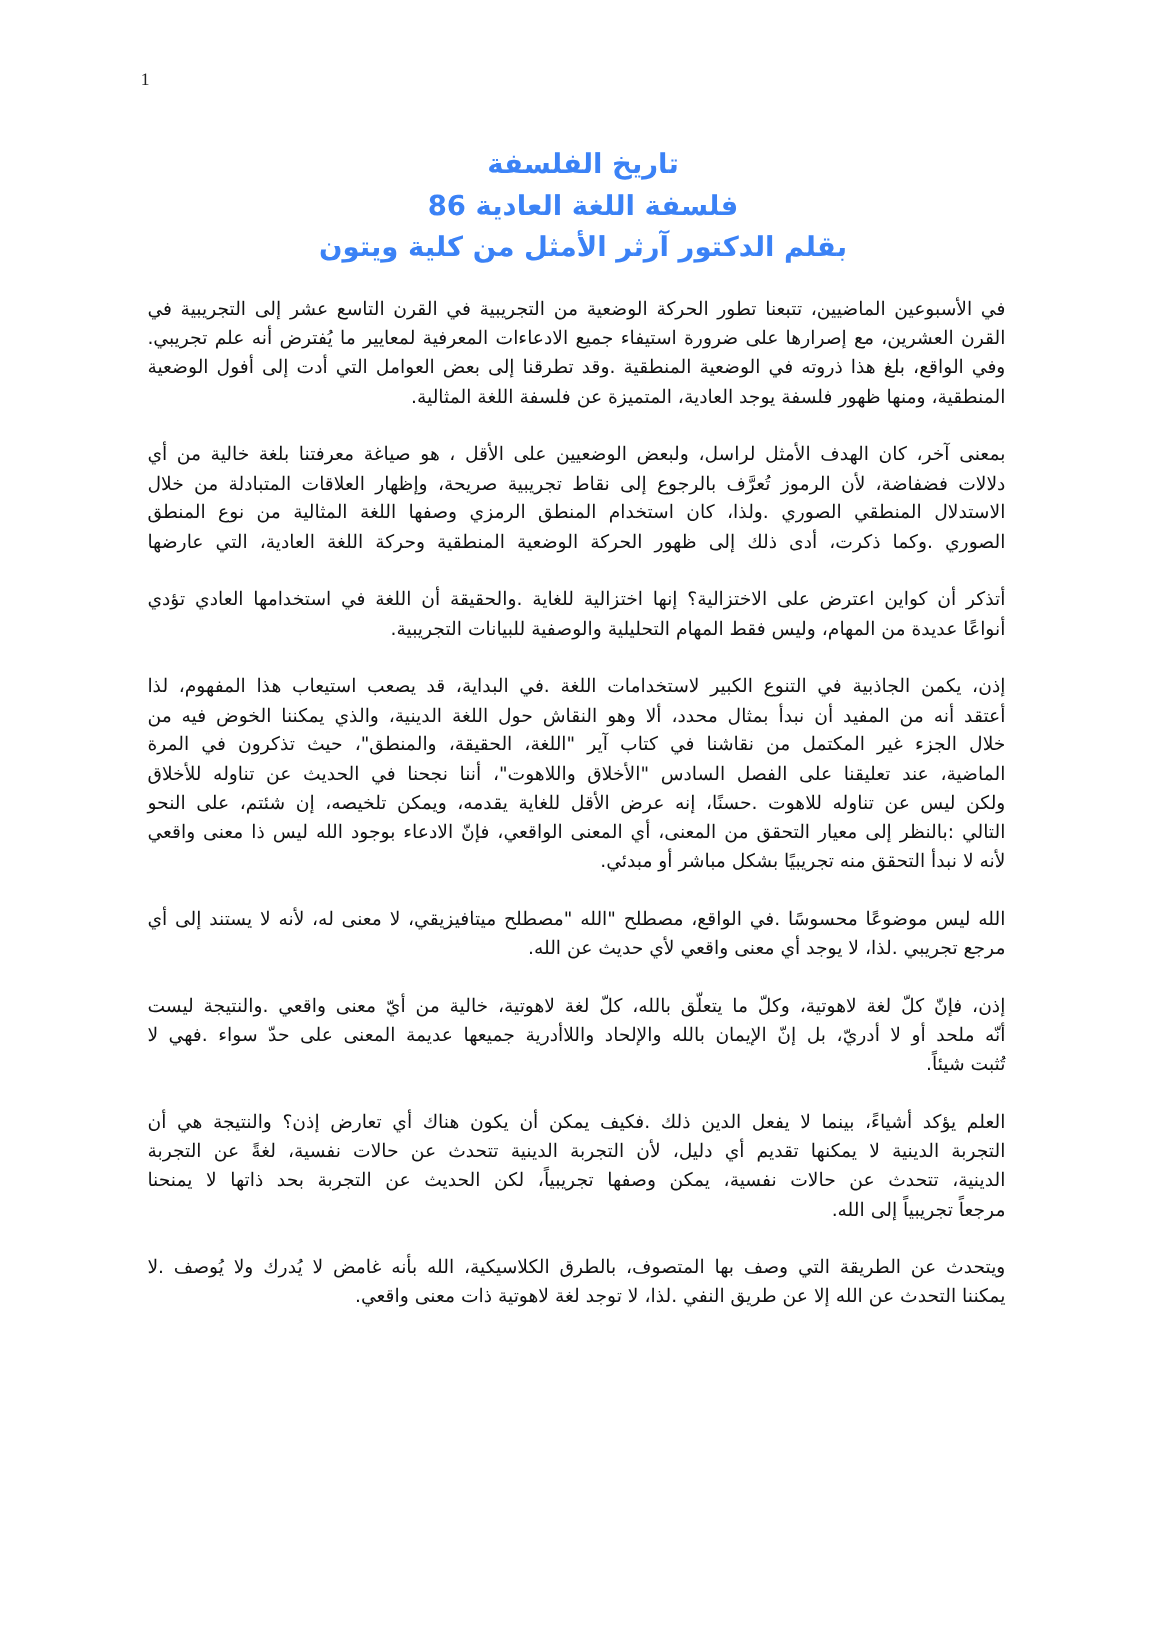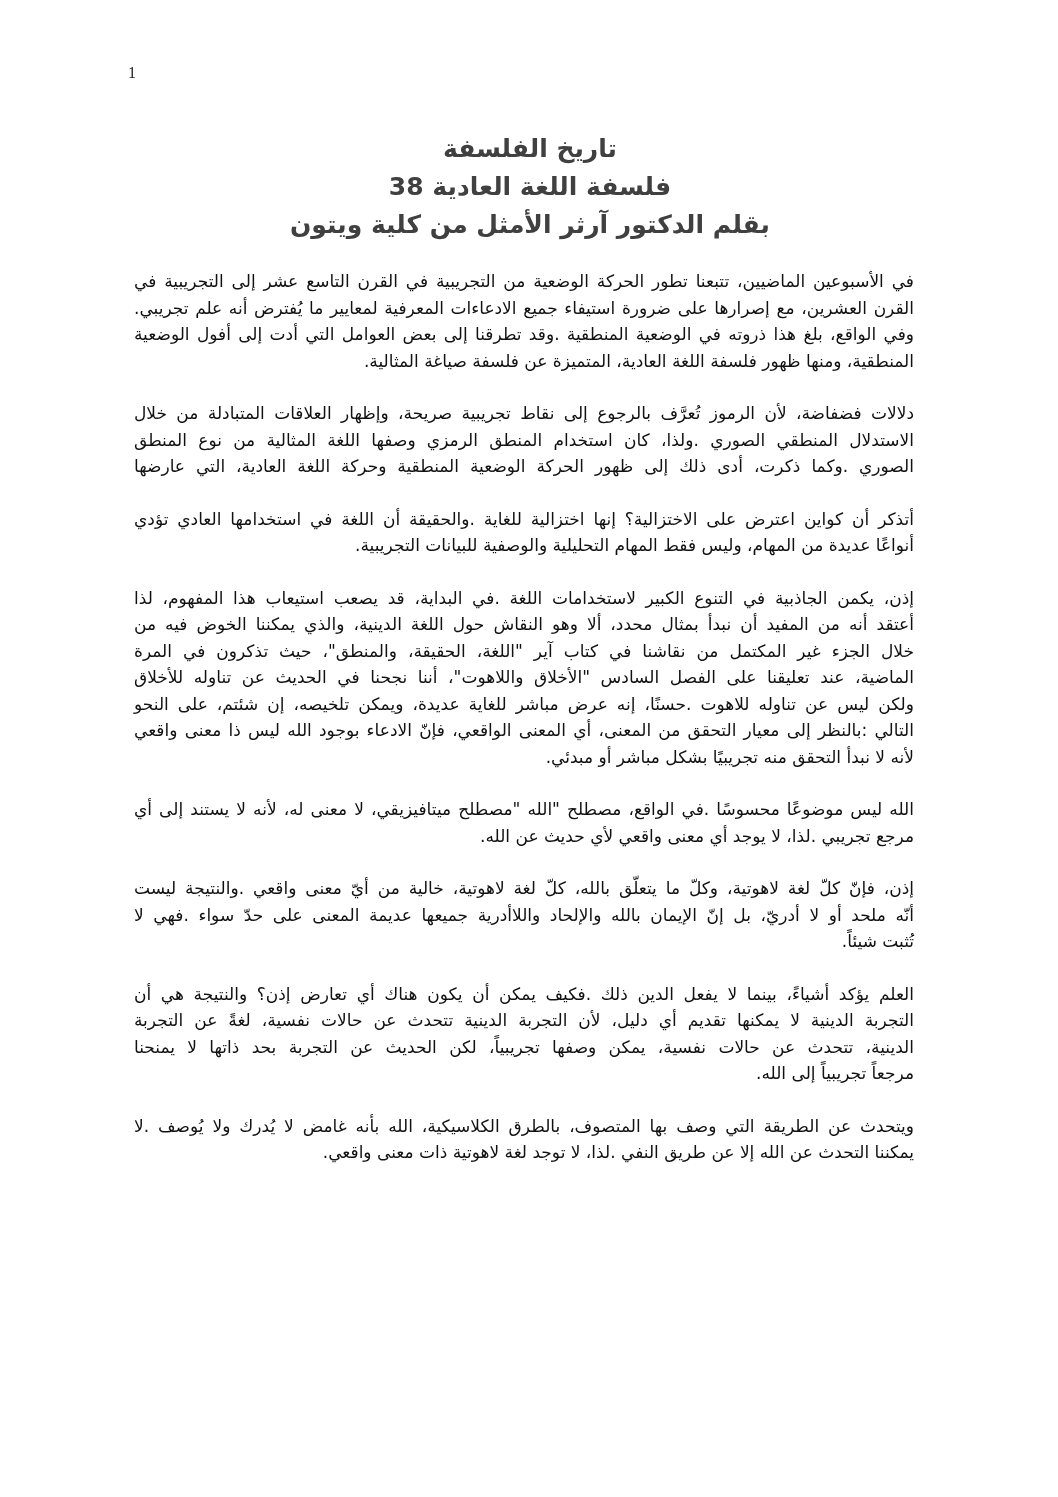--- a/index.html
+++ b/index.html
@@ -29,21 +29,21 @@
       width: 780px;
       top: 130px;
       text-align: center;
       direction: rtl;
     }
     .title-line {
       font-family: "DejaVu Sans", sans-serif;
       font-weight: bold;
       font-size: 25px;
       line-height: 38px;
-      color: #404040;
+      color: #3b82f6;
     }
     .body-block {
       position: absolute;
       left: 134px;
       width: 780px;
       top: 268px;
     }
     .para {
       direction: rtl;
       margin-bottom: 26px;
@@ -64,49 +64,50 @@
       text-align-last: right;
     }
   </style>
 </head>
 <body>
 
 <div class="page-number">1</div>
 
 <div class="title-block">
   <div class="title-line">تاريخ الفلسفة</div>
-  <div class="title-line">فلسفة اللغة العادية 38</div>
+  <div class="title-line">فلسفة اللغة العادية 86</div>
   <div class="title-line">بقلم الدكتور آرثر الأمثل من كلية ويتون</div>
 </div>
 
 <div class="body-block">
   <div class="para">
     <span class="line">في الأسبوعين الماضيين، تتبعنا تطور الحركة الوضعية من التجريبية في القرن التاسع عشر إلى التجريبية في</span>
     <span class="line">القرن العشرين، مع إصرارها على ضرورة استيفاء جميع الادعاءات المعرفية لمعايير ما يُفترض أنه علم تجريبي.</span>
     <span class="line">وفي الواقع، بلغ هذا ذروته في الوضعية المنطقية .وقد تطرقنا إلى بعض العوامل التي أدت إلى أفول الوضعية</span>
-    <span class="line last">المنطقية، ومنها ظهور فلسفة اللغة العادية، المتميزة عن فلسفة صياغة المثالية.</span>
+    <span class="line last">المنطقية، ومنها ظهور فلسفة يوجد العادية، المتميزة عن فلسفة اللغة المثالية.</span>
   </div>
 
   <div class="para">
+    <span class="line">بمعنى آخر، كان الهدف الأمثل لراسل، ولبعض الوضعيين على الأقل ، هو صياغة معرفتنا بلغة خالية من أي</span>
     <span class="line">دلالات فضفاضة، لأن الرموز تُعرَّف بالرجوع إلى نقاط تجريبية صريحة، وإظهار العلاقات المتبادلة من خلال</span>
     <span class="line">الاستدلال المنطقي الصوري .ولذا، كان استخدام المنطق الرمزي وصفها اللغة المثالية من نوع المنطق</span>
     <span class="line">الصوري .وكما ذكرت، أدى ذلك إلى ظهور الحركة الوضعية المنطقية وحركة اللغة العادية، التي عارضها</span>
   </div>
 
   <div class="para">
     <span class="line">أتذكر أن كواين اعترض على الاختزالية؟ إنها اختزالية للغاية .والحقيقة أن اللغة في استخدامها العادي تؤدي</span>
     <span class="line last">أنواعًا عديدة من المهام، وليس فقط المهام التحليلية والوصفية للبيانات التجريبية.</span>
   </div>
 
   <div class="para">
     <span class="line">إذن، يكمن الجاذبية في التنوع الكبير لاستخدامات اللغة .في البداية، قد يصعب استيعاب هذا المفهوم، لذا</span>
     <span class="line">أعتقد أنه من المفيد أن نبدأ بمثال محدد، ألا وهو النقاش حول اللغة الدينية، والذي يمكننا الخوض فيه من</span>
     <span class="line">خلال الجزء غير المكتمل من نقاشنا في كتاب آير "اللغة، الحقيقة، والمنطق"، حيث تذكرون في المرة</span>
     <span class="line">الماضية، عند تعليقنا على الفصل السادس "الأخلاق واللاهوت"، أننا نجحنا في الحديث عن تناوله للأخلاق</span>
-    <span class="line">ولكن ليس عن تناوله للاهوت .حسنًا، إنه عرض مباشر للغاية عديدة، ويمكن تلخيصه، إن شئتم، على النحو</span>
+    <span class="line">ولكن ليس عن تناوله للاهوت .حسنًا، إنه عرض الأقل للغاية يقدمه، ويمكن تلخيصه، إن شئتم، على النحو</span>
     <span class="line">التالي :بالنظر إلى معيار التحقق من المعنى، أي المعنى الواقعي، فإنّ الادعاء بوجود الله ليس ذا معنى واقعي</span>
     <span class="line last">لأنه لا نبدأ التحقق منه تجريبيًا بشكل مباشر أو مبدئي.</span>
   </div>
 
   <div class="para">
     <span class="line">الله ليس موضوعًا محسوسًا .في الواقع، مصطلح "الله "مصطلح ميتافيزيقي، لا معنى له، لأنه لا يستند إلى أي</span>
     <span class="line last">مرجع تجريبي .لذا، لا يوجد أي معنى واقعي لأي حديث عن الله.</span>
   </div>
 
   <div class="para">

